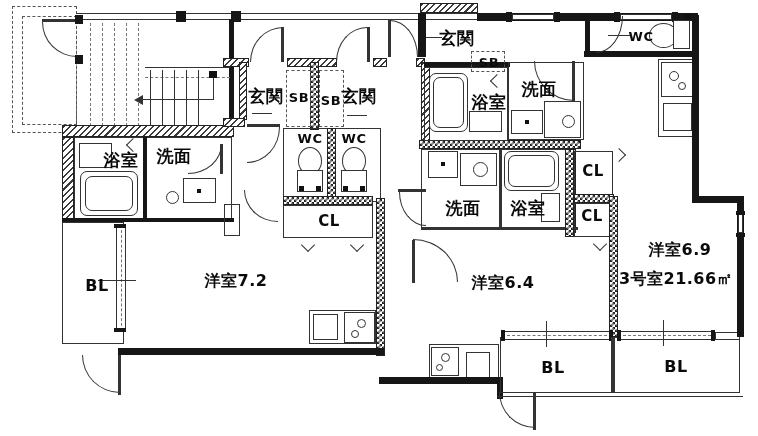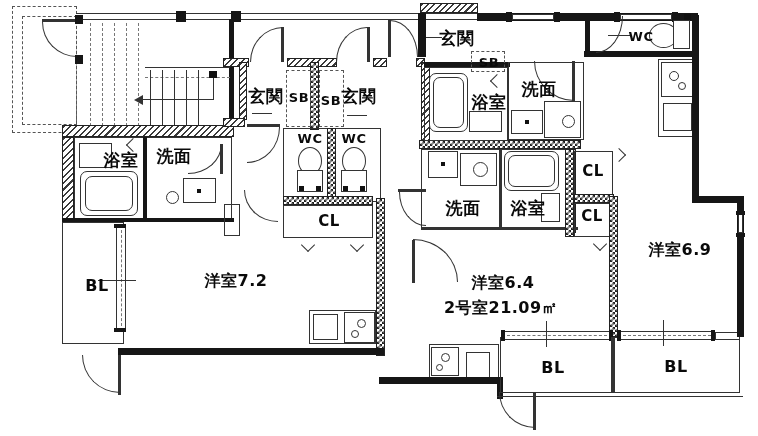--- a/index.html
+++ b/index.html
@@ -243,25 +243,25 @@
   <div class="lbl f14" style="left:331px;top:100px">SB</div>
   <div class="lbl f17" style="left:359px;top:96px">玄関</div>
   <div class="lbl f14" style="left:310px;top:138px">WC</div>
   <div class="lbl f14" style="left:354px;top:138px">WC</div>
   <div class="lbl f15" style="left:329px;top:221px">CL</div>
   <div class="lbl f16" style="left:97px;top:286px">BL</div>
   <div class="lbl f16" style="left:236px;top:281px">洋室7.2</div>
   <div class="lbl f17" style="left:463px;top:208px">洗面</div>
   <div class="lbl f17" style="left:528px;top:208px">浴室</div>
   <div class="lbl f16" style="left:503px;top:283px">洋室6.4</div>
-  <div class="lbl f16" style="left:501px;top:308px">2号室21.09㎡</div>
   <div class="lbl f16" style="left:553px;top:368px">BL</div>
   <div class="lbl f17" style="left:457px;top:38px">玄関</div>
   <div class="lbl f14" style="left:489px;top:62px">SB</div>
   <div class="lbl f17" style="left:489px;top:102px">浴室</div>
   <div class="lbl f17" style="left:539px;top:89px">洗面</div>
   <div class="lbl f14" style="left:641px;top:36px">WC</div>
   <div class="lbl f15" style="left:593px;top:171px">CL</div>
   <div class="lbl f15" style="left:592px;top:216px">CL</div>
   <div class="lbl f16" style="left:680px;top:250px">洋室6.9</div>
+  <div class="lbl f16" style="left:676px;top:279px">3号室21.66㎡</div>
   <div class="lbl f16" style="left:676px;top:367px">BL</div>
 
 </div>
 
 </body></html>

